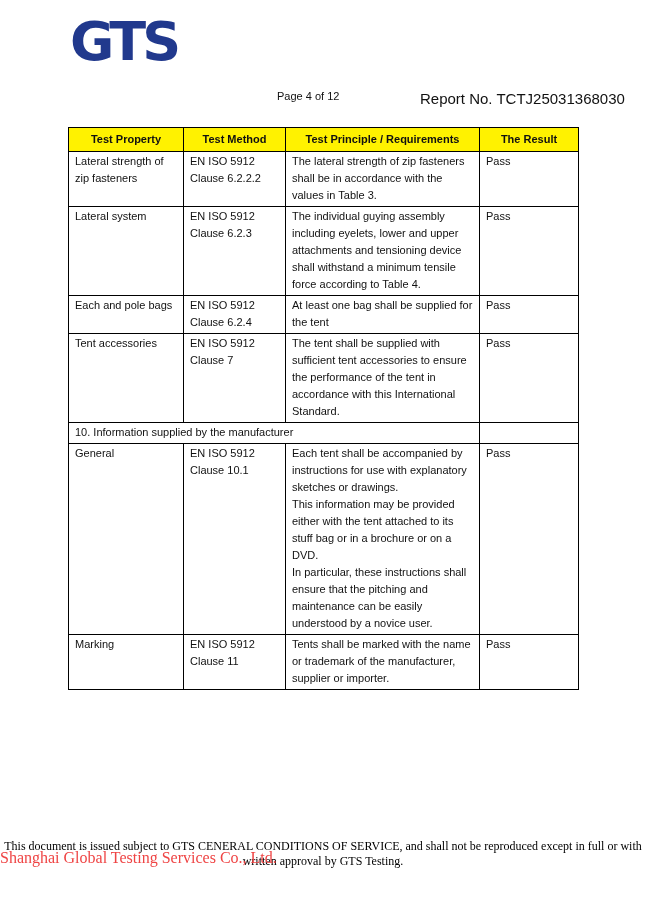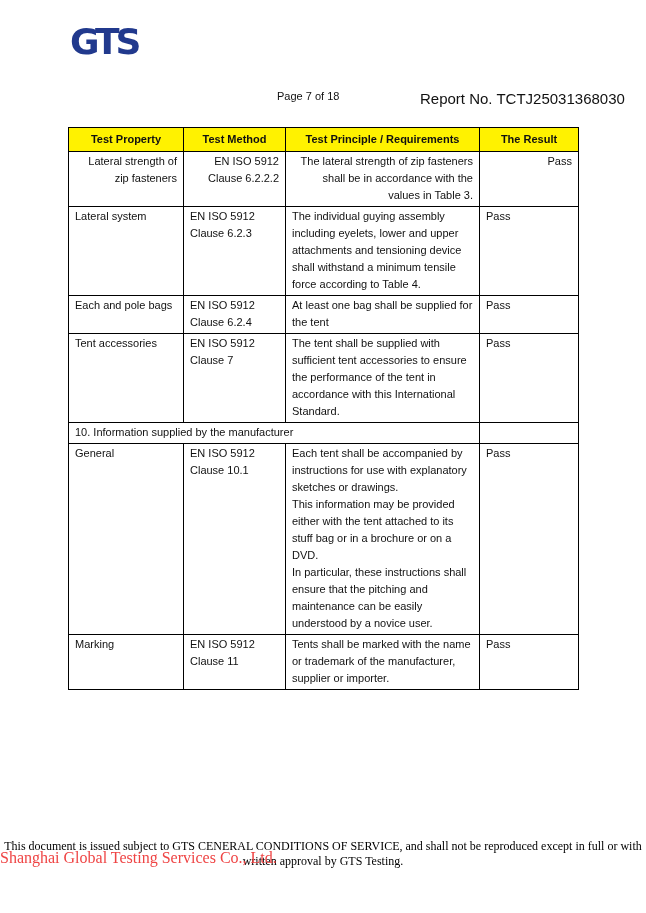--- a/index.html
+++ b/index.html
@@ -14,21 +14,21 @@
     overflow: hidden;
   }
 
   
   .logo {
     position: absolute;
     left: 70px;
     top: 12px;
     font-family: "DejaVu Sans", sans-serif;
     font-weight: 900;
-    font-size: 36px;
+    font-size: 54px;
     line-height: 60px;
     letter-spacing: -4px;
     color: #21398D;
   }
 
   
   .page-label {
     position: absolute;
     left: 277px;
     top: 90px;
@@ -69,21 +69,21 @@
     background: #FFF200;
     font-weight: bold;
     text-align: center;
     height: 20px;
     padding: 3px 2px;
   }
   td.method { text-align: center; white-space: pre-line; }
   td.req { white-space: pre-line; }
 
   tr.r0 td { height: 35px; }
-  tr.r1 td { height: 50px; text-align: right; }
+  tr.r1 td { height: 50px; }
   tr.r2 td { height: 85px; }
   tr.r3 td { height: 34px; }
   tr.r4 td { height: 85px; }
   tr.rsec td { height: 19px; }
   tr.r6 td { height: 187px; }
   tr.r7 td { height: 49px; }
 
   
   .footer-disclaimer {
     position: absolute;
@@ -106,21 +106,21 @@
     color: #ef4444;
   }
 </style>
 </head>
 <body>
 
 <div class="page">
 
   <div class="logo">GTS</div>
 
-  <div class="page-label">Page 7 of 18</div>
+  <div class="page-label">Page 4 of 12</div>
   <div class="report-label">Report No. TCTJ25031368030</div>
 
   <table class="report">
     <colgroup>
       <col class="c1">
         <col class="c2">
         <col class="c3">
         <col class="c4">
     </colgroup>
     <tbody>

